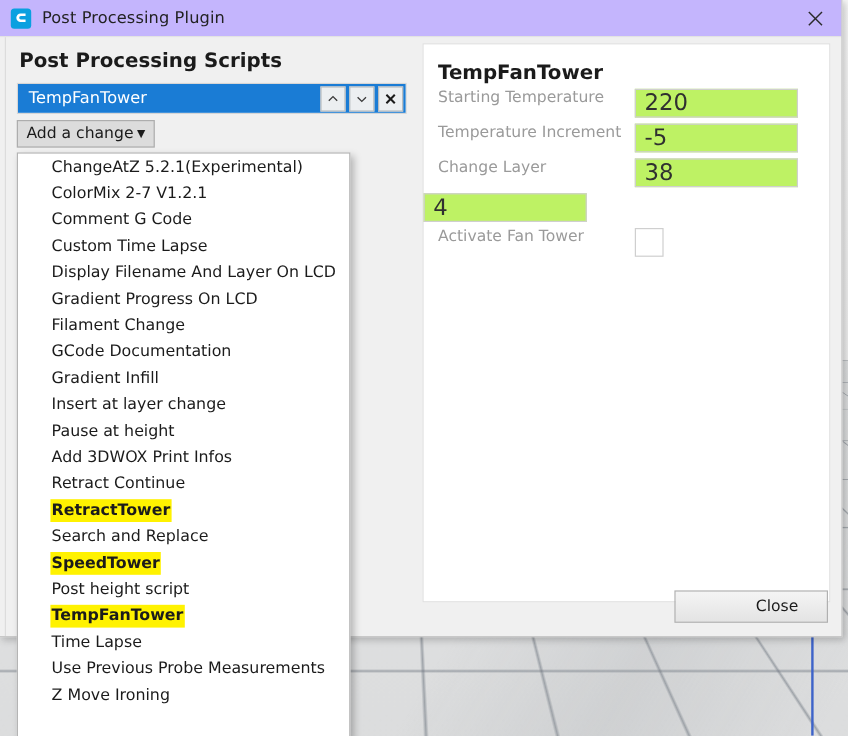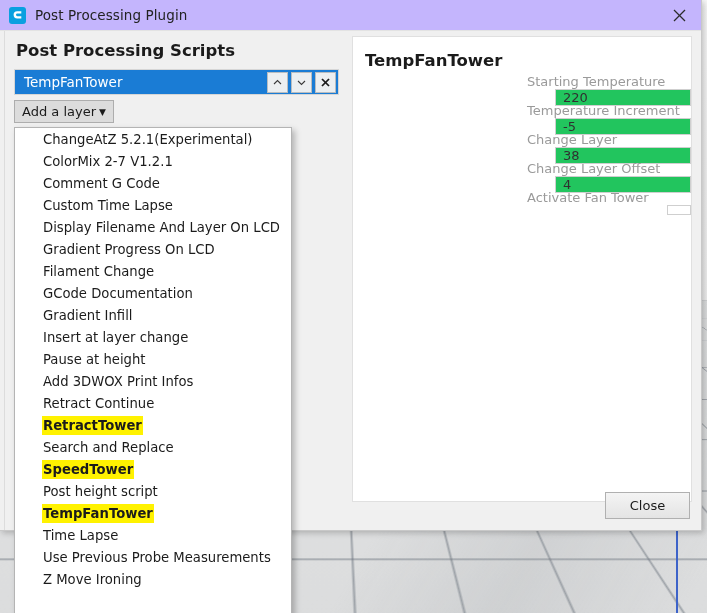--- a/index.html
+++ b/index.html
@@ -71,33 +71,33 @@
   .menu-item{height:22px;display:flex;align-items:center;padding-left:28px;
     font-size:13.2px;color:#1b1b1b;white-space:nowrap;}
   .menu-item span.txt{padding:1px 0;}
   .menu-item.hl span.txt{background:#fff200;box-shadow:0 0 0 1px #fff200;font-weight:bold;}
 
   
   #right-pane{position:absolute;left:352px;top:5px;width:338px;height:464px;
     background:#ffffff;border:1px solid #e0e0e0;}
   #right-title{font-size:16.5px;font-weight:bold;color:#1b1b1b;
     margin:14px 0 4px 12px;}
-  .field-row{display:flex;align-items:flex-end;height:25px;margin:0 0 4px 0;flex-direction:column;}
+  .field-row{display:flex;align-items:flex-start;height:25px;margin:0 0 4px 0;}
   .field-label{width:176px;padding-left:12px;font-size:13px;color:#9a9a9a;
     box-sizing:border-box;}
-  .field-input{width:136px;height:24px;border:1px solid #cfcfcf;background:#22c55e;
+  .field-input{width:136px;height:24px;border:1px solid #cfcfcf;background:#bef264;
     display:flex;align-items:center;padding-left:7px;box-sizing:border-box;
-    font-size:13px;color:#303030;}
+    font-size:19px;color:#303030;}
   .field-check{width:24px;height:24px;border:1px solid #cfcfcf;background:#fff;
     box-sizing:border-box;}
 
   
   #close-btn{position:absolute;right:11px;bottom:11px;width:83px;height:25px;
     background:linear-gradient(to bottom,#f4f4f4,#e4e4e4);border:1px solid #b0b0b0;
-    display:flex;align-items:center;justify-content:center;font-size:13px;color:#1b1b1b;}
+    display:flex;align-items:center;justify-content:center;font-size:13px;color:#1b1b1b;padding-left:43px;}
 </style>
 </head>
 <body>
 
 <div id="viewport">
   <div id="plate-wrap">
     <div id="plate"></div>
   </div>
   <div id="plate-shade"></div>
   <div class="plate-edge" id="edge-right"></div>
@@ -144,42 +144,41 @@
               <svg width="9" height="9" viewBox="0 0 9 9">
                 <line x1="1" y1="1" x2="8" y2="8" stroke="#1b1b1b" stroke-width="1.7"></line>
                 <line x1="8" y1="1" x2="1" y2="8" stroke="#1b1b1b" stroke-width="1.7"></line>
               </svg>
             </div>
           </div>
         </div>
       </div>
 
       <div id="add-script-btn">
-        <span>Add a layer</span>
+        <span>Add a change</span>
         <span class="caret">▼</span>
       </div>
     </div>
 
     <div id="right-pane">
       <div id="right-title">TempFanTower</div>
       <div id="field-rows">
           <div class="field-row">
             <div class="field-label">Starting Temperature</div>
             <div class="field-input">220</div>
           </div>
           <div class="field-row">
             <div class="field-label">Temperature Increment</div>
             <div class="field-input">-5</div>
           </div>
           <div class="field-row">
             <div class="field-label">Change Layer</div>
             <div class="field-input">38</div>
           </div>
           <div class="field-row">
-            <div class="field-label">Change Layer Offset</div>
             <div class="field-input">4</div>
           </div>
           <div class="field-row">
             <div class="field-label">Activate Fan Tower</div>
             <div class="field-check"></div>
           </div>
         </div>
     </div>
 
     <div id="close-btn">Close</div>

